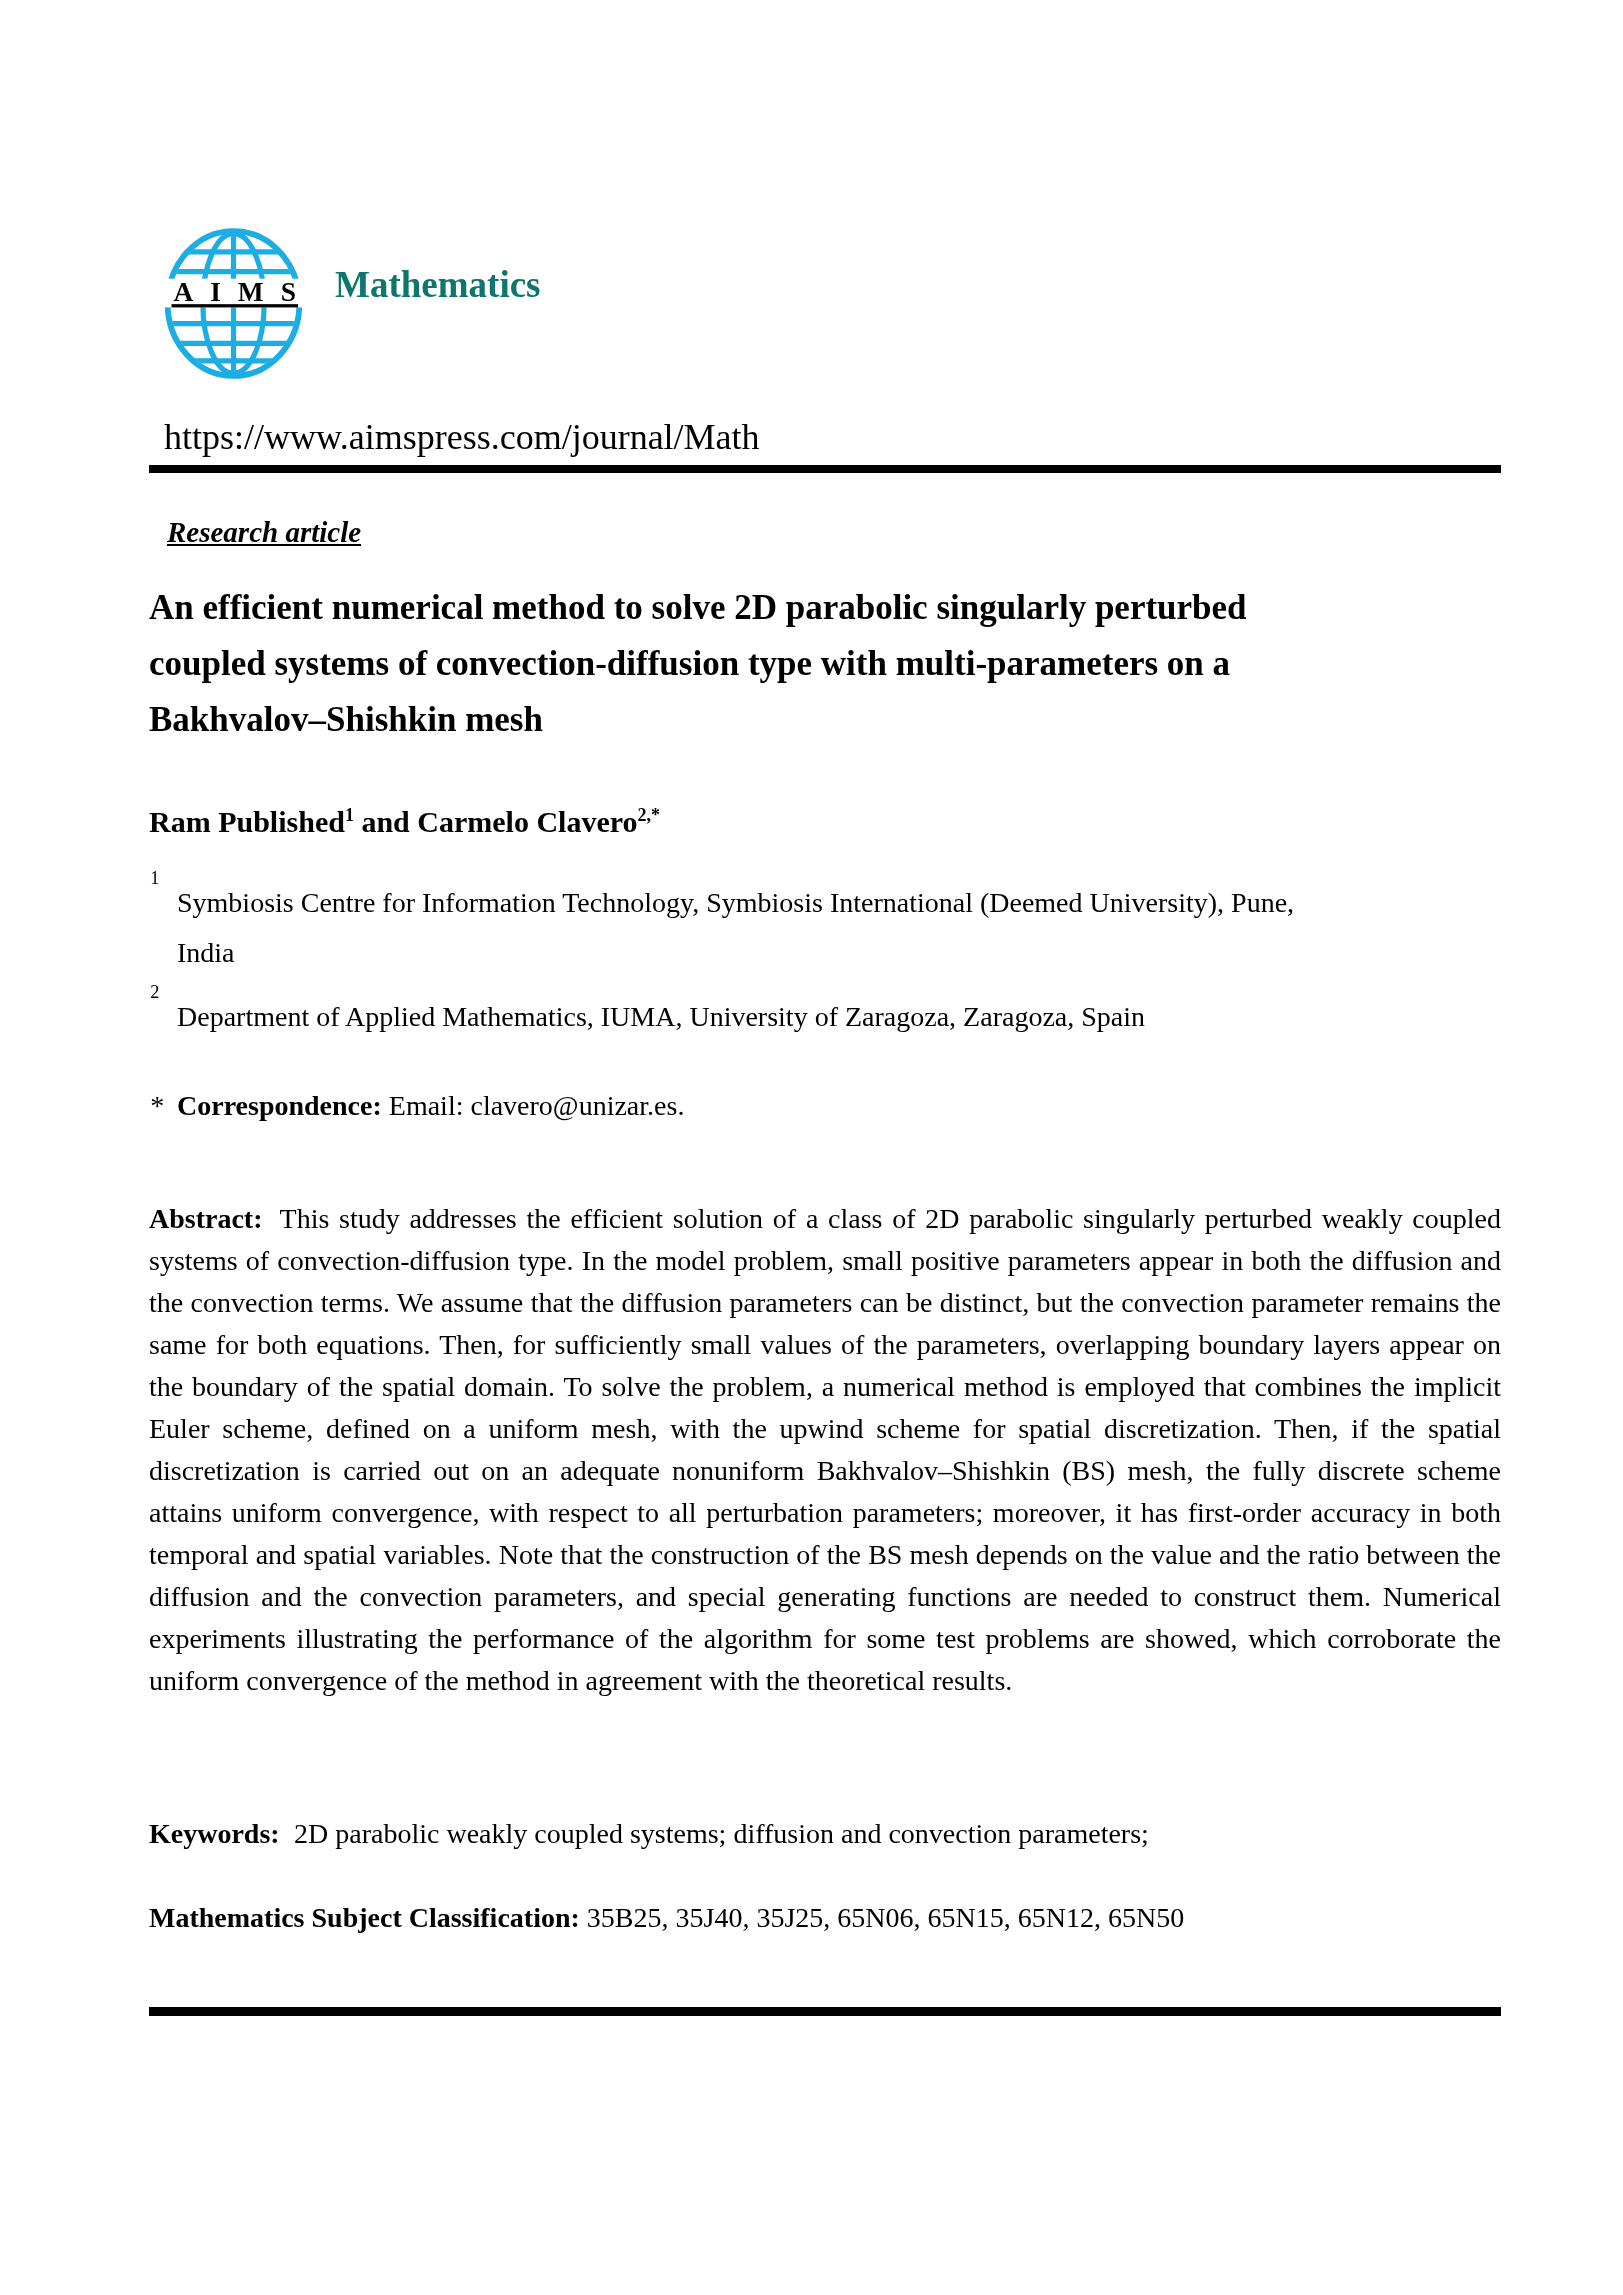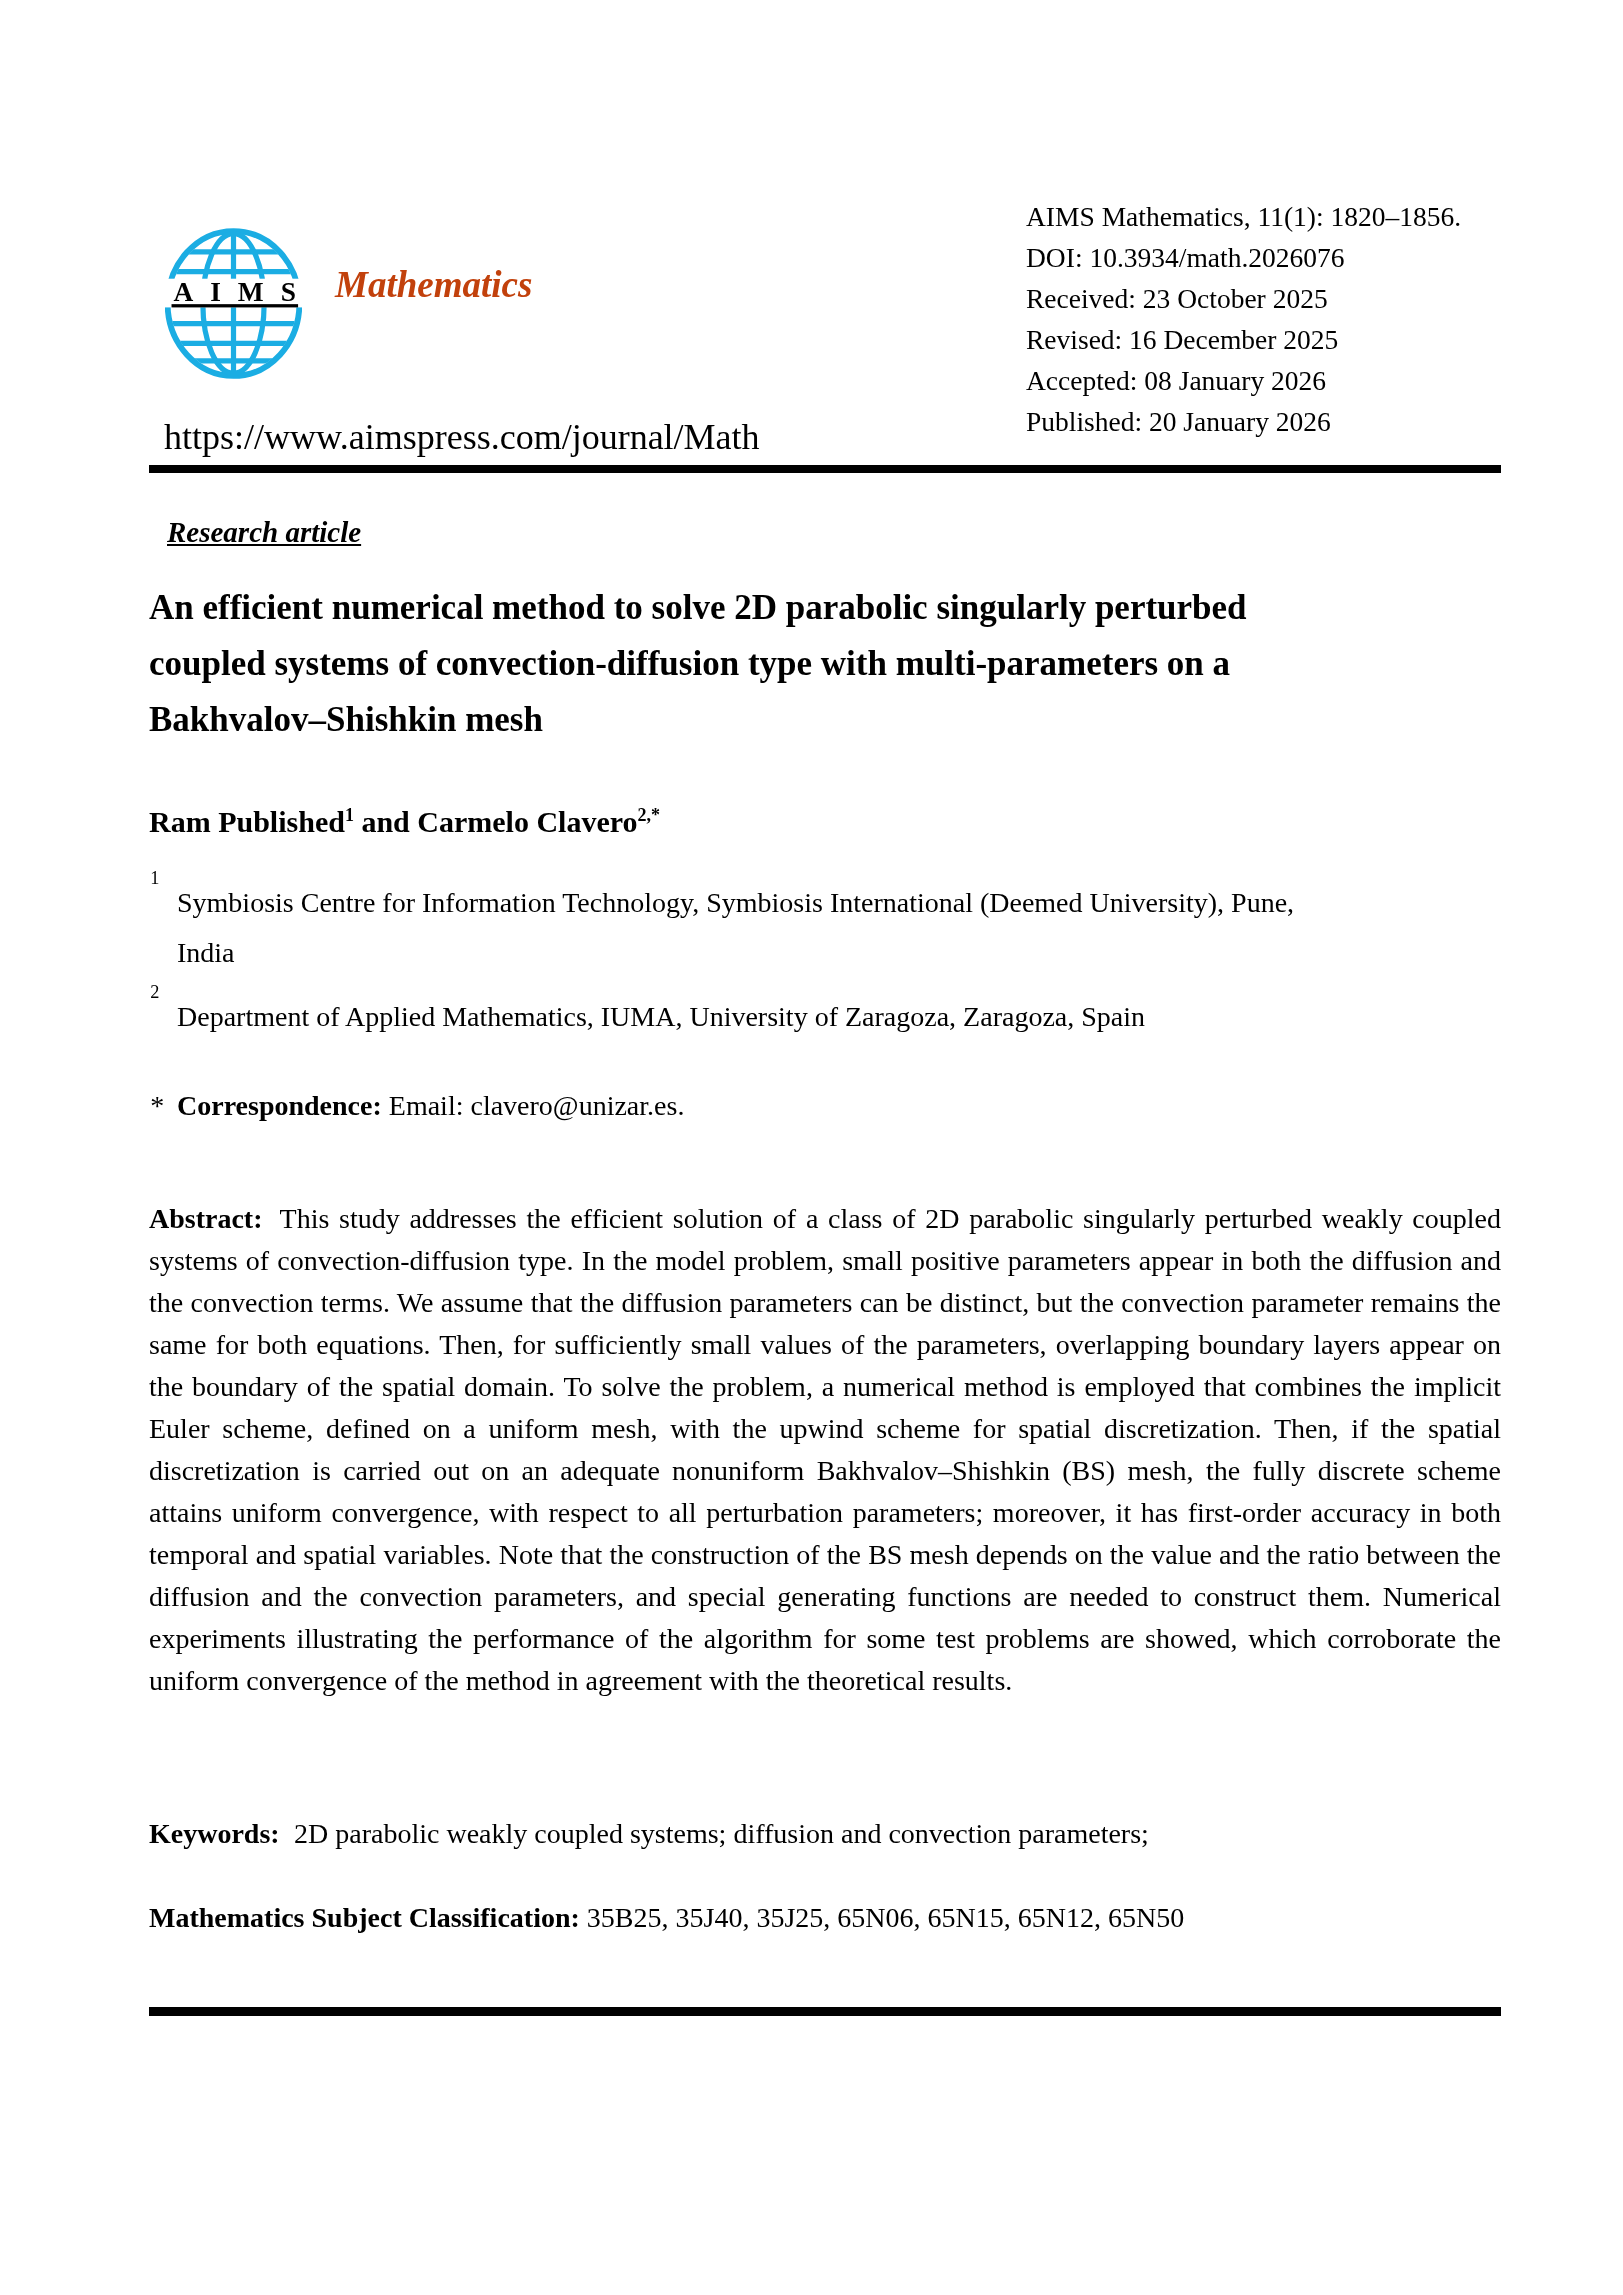--- a/index.html
+++ b/index.html
@@ -20,22 +20,21 @@
     top: 228px;
     width: 137px;
     height: 151px;
   }
   .logo-wordmark {
     position: absolute;
     left: 335px;
     top: 266px;
     font-size: 37px;
     font-weight: bold;
-    font-style: italic;
-    color: #c2410c;
+    color: #0f766e;
     line-height: 1;
     white-space: nowrap;
   }
   .journal-url {
     position: absolute;
     left: 164px;
     top: 416px;
     font-size: 36px;
     line-height: 1.2;
     white-space: nowrap;
@@ -184,28 +183,20 @@
 
     <text x="13" y="111" font-family="Liberation Serif, serif" font-weight="bold" font-size="42" letter-spacing="26" fill="#000000">AIMS</text>
 
     <rect x="10" y="116" width="194" height="5" fill="#000000"></rect>
   </svg>
 
   <div class="logo-wordmark">Mathematics</div>
 
   <div class="journal-url">https://www.aimspress.com/journal/Math</div>
 
-  <div class="meta-block">
-    <div>AIMS Mathematics, 11(1): 1820–1856.</div>
-    <div>DOI: 10.3934/math.2026076</div>
-    <div>Received: 23 October 2025</div>
-    <div>Revised: 16 December 2025</div>
-    <div>Accepted: 08 January 2026</div>
-    <div>Published: 20 January 2026</div>
-  </div>
 
   <div class="rule rule-top"></div>
 
   <div class="article-type">Research article</div>
 
   <h1 class="title">
     <span>An efficient numerical method to solve 2D parabolic singularly perturbed</span><br>
     <span>coupled systems of convection-diffusion type with multi-parameters on a</span><br>
     <span>Bakhvalov–Shishkin mesh</span>
   </h1>

